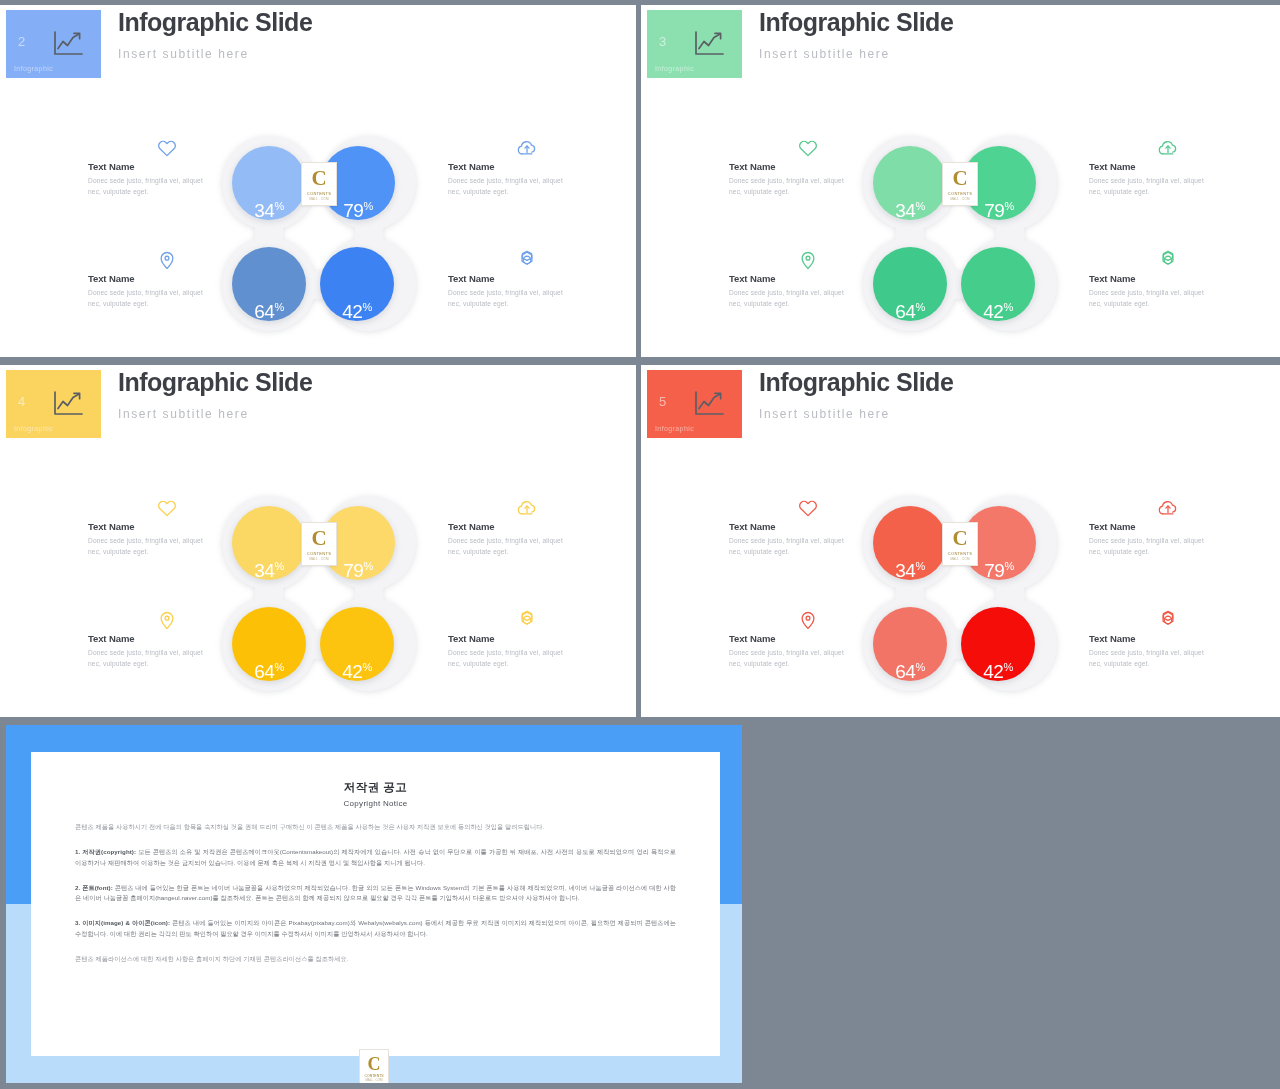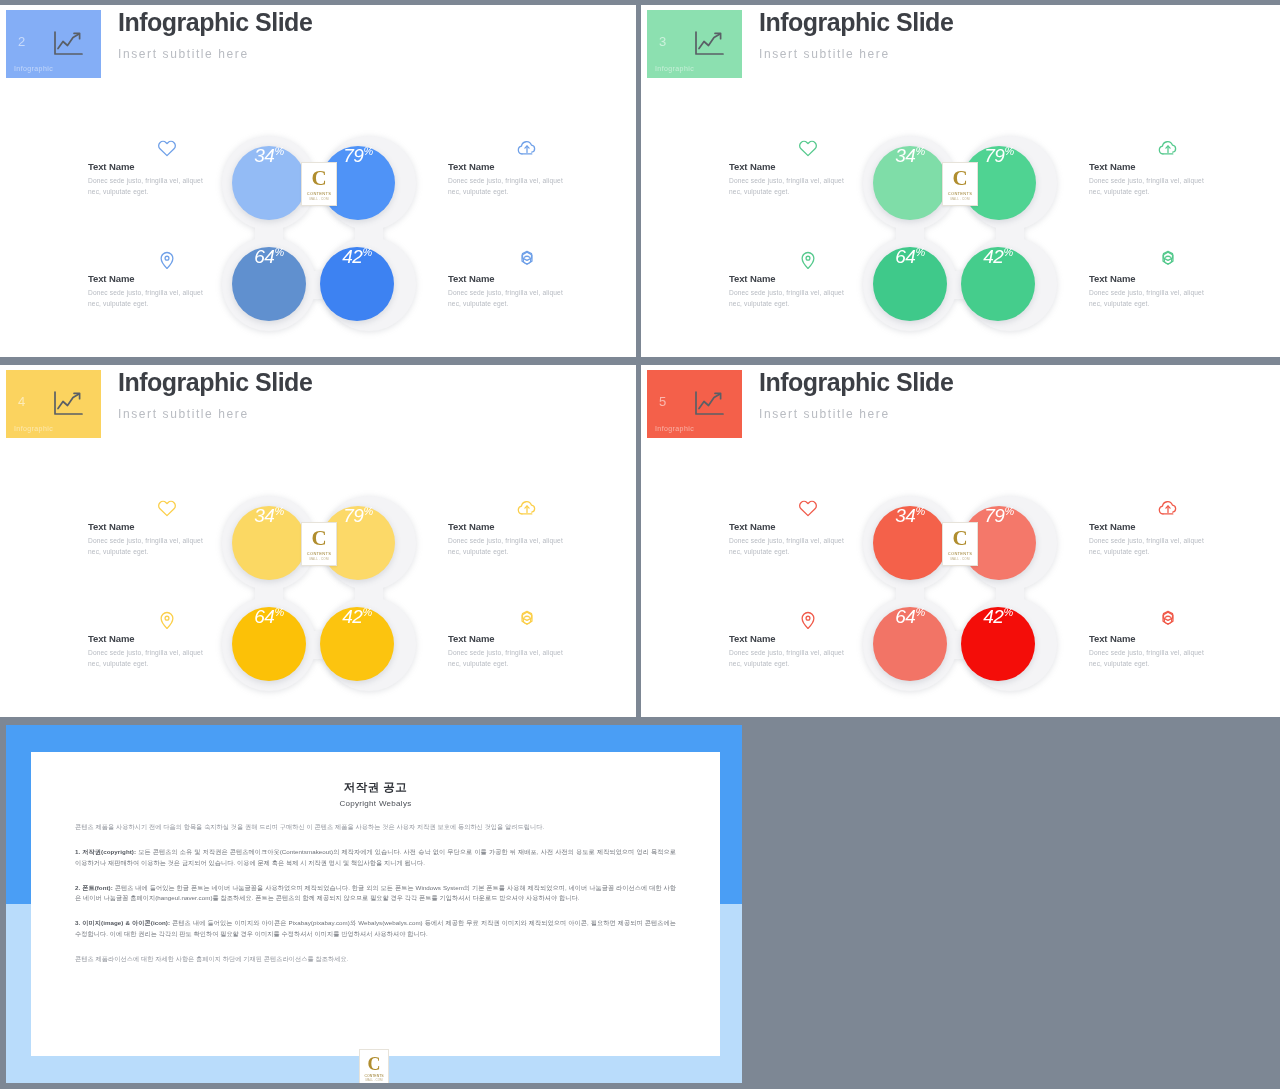--- a/index.html
+++ b/index.html
@@ -68,24 +68,23 @@
   }
   .lobes {
     position:absolute; inset:0;
     filter: drop-shadow(0 1px 3px rgba(120,125,135,.22));
   }
   .lobes svg { width:100%; height:100%; display:block; }
 
   .circ {
     position:absolute;
     width:74px; height:74px; border-radius:50%;
-    display:flex; align-items:flex-start; justify-content:center;
+    display:flex; align-items:flex-end; justify-content:center;
     color:#fff;
     box-shadow:0 2px 6px rgba(80,90,110,.18);
-    font-style:italic;
   }
   .circ .val {
     font-size:19px; font-weight:400; letter-spacing:-.5px;
     line-height:1;
   }
   .circ .pct { font-size:11px; vertical-align:super; font-weight:400; }
   .c-tl { left:17px;  top:15px; }
   .c-tr { left:106px; top:15px; }
   .c-bl { left:17px;  top:116px; }
   .c-br { left:105px; top:116px; }
@@ -555,21 +554,21 @@
           </svg>
         </span>
         <div class="tname">Text Name</div>
         <div class="tbody">Donec sede justo, fringilla  vel, aliquet nec, vulputate eget.</div>
       </div>
     </div>
     <div class="slide s5">
       <div class="cframe"></div>
       <div class="cpage">
         <div class="ctitle">저작권 공고</div>
-        <div class="csub">Copyright Webalys</div>
+        <div class="csub">Copyright Notice</div>
         <div class="cpara">콘텐츠 제품을 사용하시기 전에 다음의 항목을 숙지하실 것을 권해 드리며 구매하신 이 콘텐츠 제품을 사용하는 것은 사용자 저작권 보호에 동의하신 것임을 알려드립니다.</div>
         <div class="cpara hd"><span class="hdlabel">1. 저작권(copyright):</span><span> 모든 콘텐츠의 소유 및 저작권은 콘텐츠메이크아웃(Contentsmakeout)의 제작자에게 있습니다. 사전 승낙 없이 무단으로 이를 가공한 뒤 재배포, 사전 사전의 용도로 제작되었으며 영리 목적으로 이용하거나 재판매하여 이용하는 것은 금지되어 있습니다. 이용에 문제 혹은 복제 시 저작권 명시 및 책임사항을 지니게 됩니다.</span></div>
         <div class="cpara hd"><span class="hdlabel">2. 폰트(font):</span><span> 콘텐츠 내에 들어있는 한글 폰트는 네이버 나눔글꼴을 사용하였으며 제작되었습니다. 한글 외의 모든 폰트는 Windows System의 기본 폰트를 사용해 제작되었으며, 네이버 나눔글꼴 라이선스에 대한 사항은 네이버 나눔글꼴 홈페이지(hangeul.naver.com)를 참조하세요. 폰트는 콘텐츠의 함께 제공되지 않으므로 필요할 경우 각각 폰트를 기입하셔서 다운로드 받으셔야 사용하셔야 합니다.</span></div>
         <div class="cpara hd"><span class="hdlabel">3. 이미지(image) &amp; 아이콘(icon):</span><span> 콘텐츠 내에 들어있는 이미지와 아이콘은 Pixabay(pixabay.com)와 Webalys(webalys.com) 등에서 제공한 무료 저작권 이미지와 제작되었으며 아이콘, 필요하면 제공되며 콘텐츠에는 수정합니다. 이에 대한 권리는 각각의 판도 확인하여 필요할 경우 이미지를 수정하셔서 이미지를 반영하셔서 사용하셔야 합니다.</span></div>
         <div class="cpara">콘텐츠 제품라이선스에 대한 자세한 사항은 홈페이지 하단에 기재된 콘텐츠라이선스를 참조하세요.</div>
       </div>
       <div class="clogo">
         <span class="lc">C</span>
         <span class="lt1">CONTENTS</span>
         <span class="lt2">MALL . COM</span>

